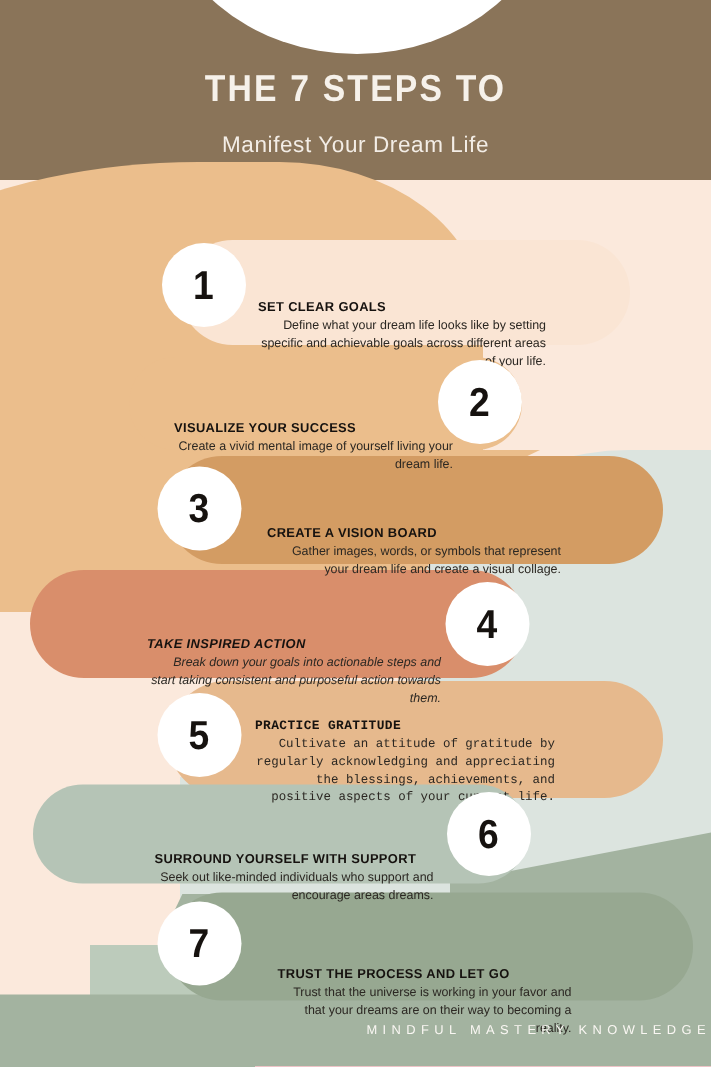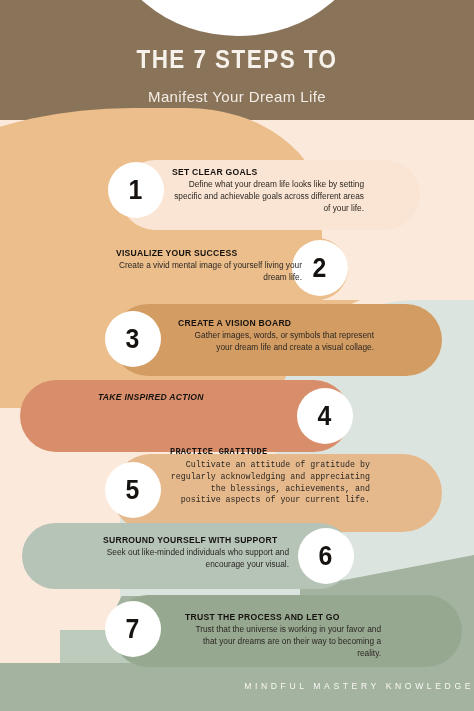--- a/index.html
+++ b/index.html
@@ -136,21 +136,21 @@
     display:flex; align-items:center; justify-content:center;
     z-index:3;
   }
   .circle span {
     font-family:"Liberation Sans Narrow","Liberation Sans",sans-serif;
     font-weight:bold;
     font-size:27px;
     color:#16120F;
     transform:scaleX(0.92);
   }
-  .txt { position:absolute; z-index:3; }
+  .txt { position:absolute; z-index:3;margin-top:32px; }
   .h {
     font-size:8.6px;
     font-weight:bold;
     letter-spacing:0.25px;
     color:#16120F;
     margin-bottom:2px;
     white-space:nowrap;
   }
   .p {
     font-size:8.3px;
@@ -230,20 +230,21 @@
       </div>
     </div>
 
     <div class="step">
       <div class="pill" style="left:20px; top:380px; width:330px; height:72px; background:#D98E6B;"></div>
       <div class="circle" style="left:297px; top:388px;">
         <span>4</span>
       </div>
       <div class="txt" style="left:98px; top:392px; width:196px;font-style:italic;">
         <div class="h">TAKE INSPIRED ACTION</div>
+        <div class="p">Break down your goals into actionable steps and start taking consistent and purposeful action towards them.</div>
       </div>
     </div>
 
     <div class="step">
       <div class="pill" style="left:112px; top:454px; width:330px; height:78px; background:#E6B98D;"></div>
       <div class="circle" style="left:105px; top:462px;">
         <span>5</span>
       </div>
       <div class="txt" style="left:170px; top:447px; width:200px;font-family:Liberation Mono, monospace;">
         <div class="h">PRACTICE GRATITUDE</div>
@@ -251,21 +252,21 @@
       </div>
     </div>
 
     <div class="step">
       <div class="pill" style="left:22px; top:523px; width:330px; height:66px; background:#B5C4B6;"></div>
       <div class="circle" style="left:298px; top:528px;">
         <span>6</span>
       </div>
       <div class="txt" style="left:103px; top:535px; width:186px;">
         <div class="h">SURROUND YOURSELF WITH SUPPORT</div>
-        <div class="p">Seek out like-minded individuals who support and encourage your visual.</div>
+        <div class="p">Seek out like-minded individuals who support and encourage areas dreams.</div>
       </div>
     </div>
 
     <div class="step">
       <div class="pill" style="left:112px; top:595px; width:350px; height:72px; background:#97A891;"></div>
       <div class="circle" style="left:105px; top:601px;">
         <span>7</span>
       </div>
       <div class="txt" style="left:185px; top:612px; width:196px;">
         <div class="h">TRUST THE PROCESS AND LET GO</div>

